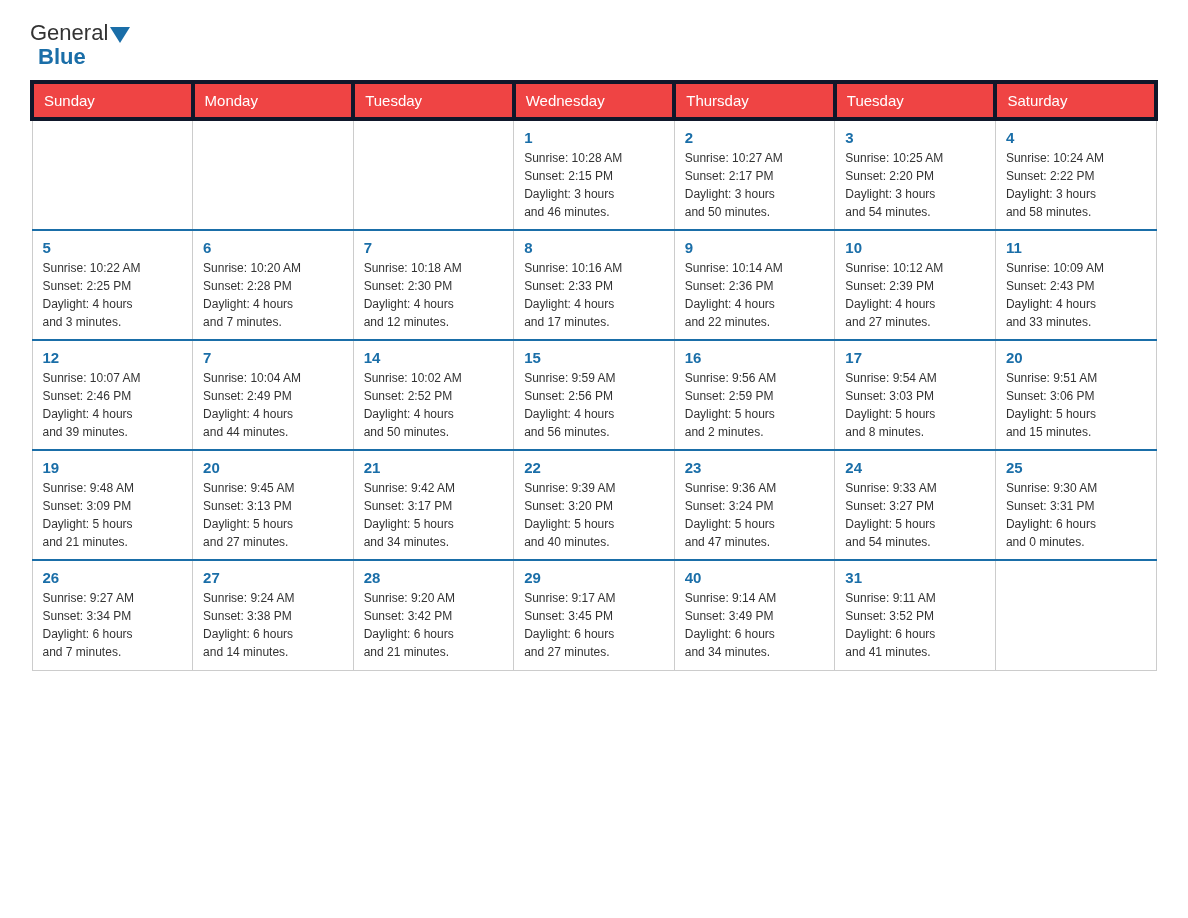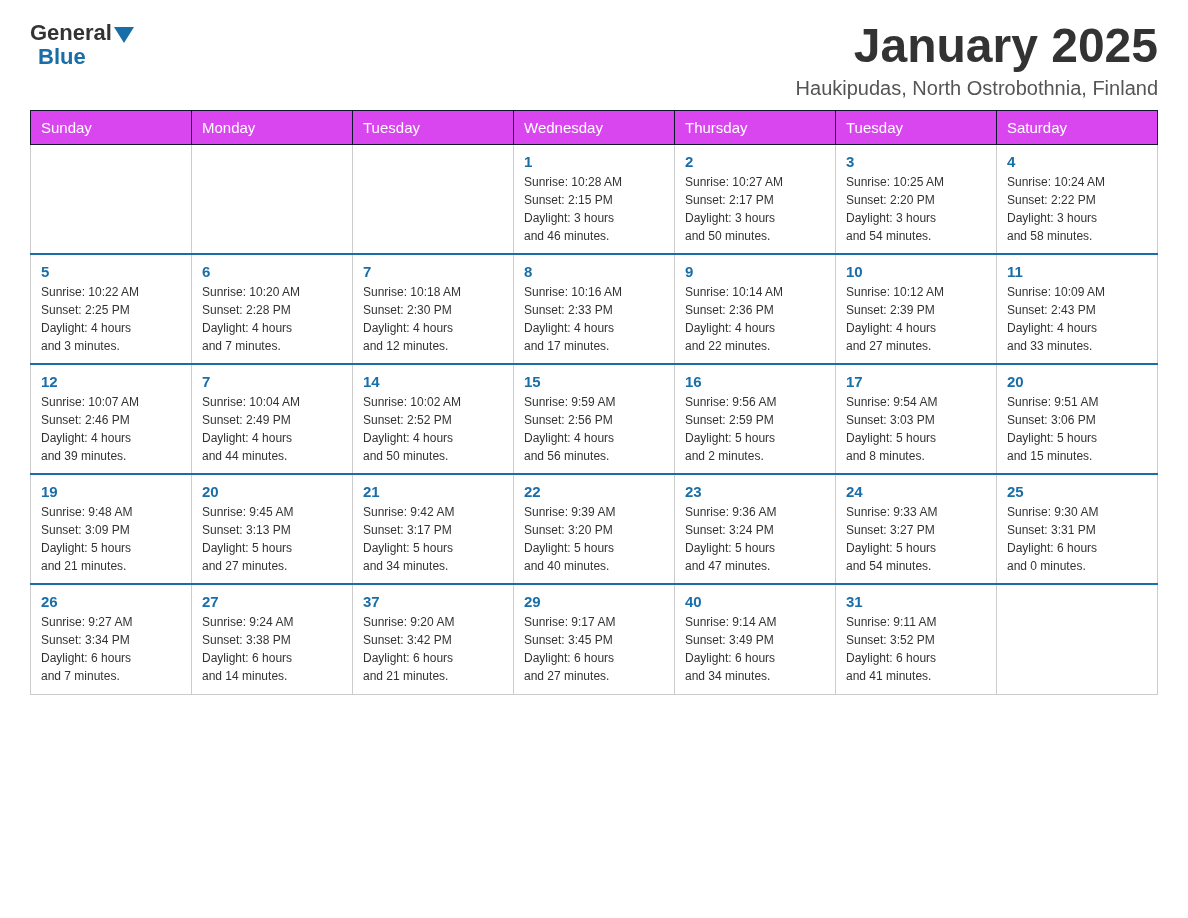--- a/index.html
+++ b/index.html
@@ -21,21 +21,21 @@
       flex-direction: column;
       align-items: flex-start;
     }
     .logo-text {
       display: flex;
       align-items: center;
       font-size: 22px;
       font-weight: bold;
       color: #333;
     }
-    .logo-general { color: #333; font-weight: bold; }
+    .logo-general { color: #333; font-weight: normal; }
     .logo-arrow {
       width: 0; height: 0;
       border-left: 10px solid transparent;
       border-right: 10px solid transparent;
       border-top: 16px solid #1a6ea8;
       margin-left: 2px;
       margin-top: 4px;
     }
     .logo-blue {
       color: #1a6ea8;
@@ -57,27 +57,27 @@
       font-size: 20px;
       color: #555;
       margin-top: 4px;
     }
     .calendar {
       width: 100%;
       border-collapse: collapse;
       margin-top: 10px;
     }
     .calendar th {
-      background: #d946ef;
+      background: #ef4444;
       color: #fff;
       padding: 8px 10px;
       text-align: left;
       font-size: 15px;
       font-weight: normal;
-      border: 1px solid #0f172a;
+      border: 4px solid #0f172a;
     }
     .calendar td {
       vertical-align: top;
       padding: 8px 10px;
       border: 1px solid #ccc;
       font-size: 13px;
       color: #333;
       width: 14.28%;
       min-height: 110px;
       height: 110px;
@@ -108,24 +108,20 @@
 </head>
 <body>
 
 <div class="header">
   <div class="logo">
     <div class="logo-text">
       <span class="logo-general">General</span>
       <div class="logo-arrow"></div>
     </div>
     <span class="logo-blue">Blue</span>
-  </div>
-  <div class="title-section">
-    <div class="main-title">January 2025</div>
-    <div class="subtitle">Haukipudas, North Ostrobothnia, Finland</div>
   </div>
 </div>
 
 <table class="calendar">
   <thead>
     <tr>
     <th>Sunday</th>
         <th>Monday</th>
         <th>Tuesday</th>
         <th>Wednesday</th>
@@ -249,21 +245,21 @@
       <tr>
         <td>
           <span class="day-number">26</span>
           <div class="day-info">Sunrise: 9:27 AM<br>Sunset: 3:34 PM<br>Daylight: 6 hours<br>and 7 minutes.</div>
         </td>
         <td>
           <span class="day-number">27</span>
           <div class="day-info">Sunrise: 9:24 AM<br>Sunset: 3:38 PM<br>Daylight: 6 hours<br>and 14 minutes.</div>
         </td>
         <td>
-          <span class="day-number">37</span>
+          <span class="day-number">28</span>
           <div class="day-info">Sunrise: 9:20 AM<br>Sunset: 3:42 PM<br>Daylight: 6 hours<br>and 21 minutes.</div>
         </td>
         <td>
           <span class="day-number">29</span>
           <div class="day-info">Sunrise: 9:17 AM<br>Sunset: 3:45 PM<br>Daylight: 6 hours<br>and 27 minutes.</div>
         </td>
         <td>
           <span class="day-number">40</span>
           <div class="day-info">Sunrise: 9:14 AM<br>Sunset: 3:49 PM<br>Daylight: 6 hours<br>and 34 minutes.</div>
         </td>

